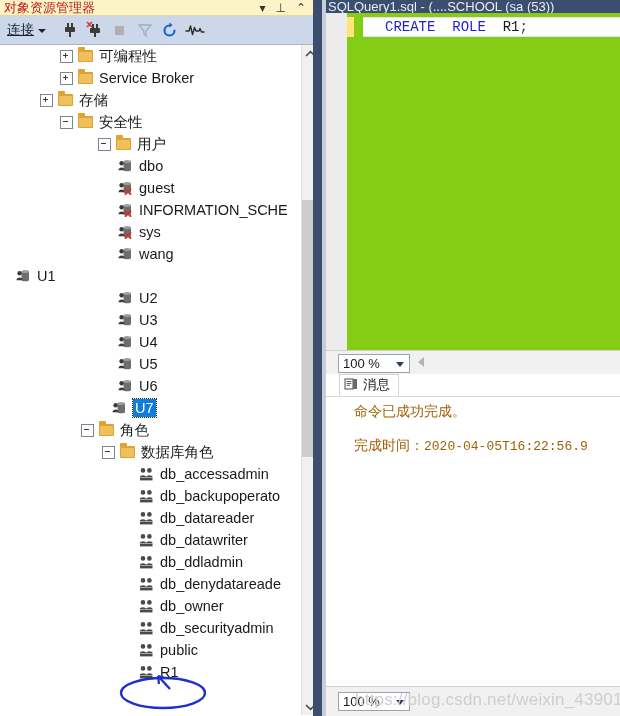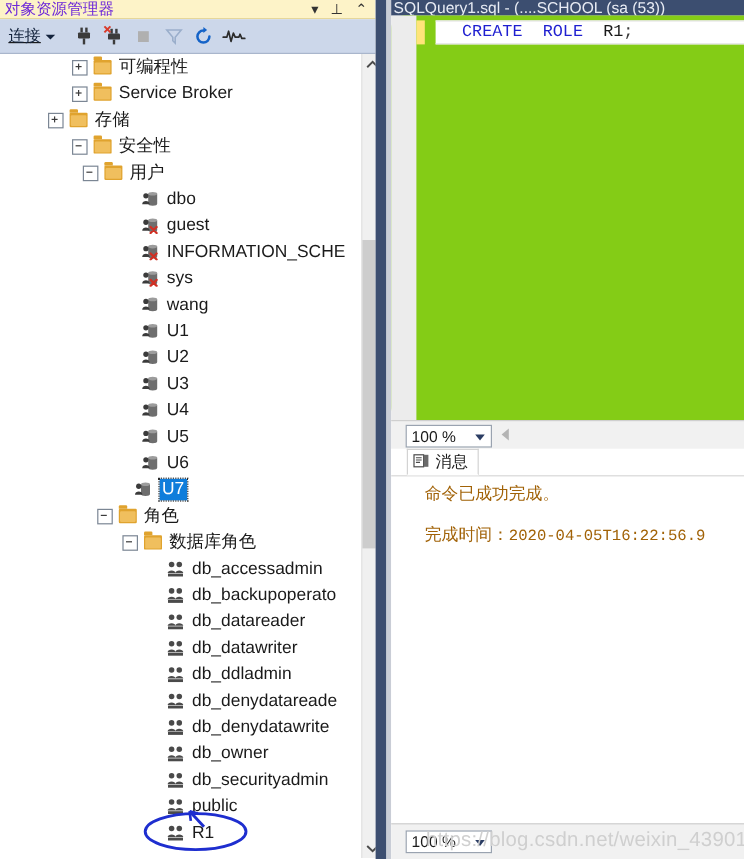--- a/index.html
+++ b/index.html
@@ -14,21 +14,21 @@
   
   .left-panel{position:absolute;left:0;top:0;width:313px;height:716px;background:#fff;}
 
   .oe-title{
     position:absolute;left:0;top:0;width:313px;height:16px;
     background:#fdf3c8;border-bottom:1px solid #e6d79a;
     display:flex;align-items:flex-end;box-sizing:border-box;padding:0 2px;
     overflow:hidden;
   }
   .oe-title-text{
-    font-size:13px;color:#6d28d9;line-height:15px;white-space:nowrap;
+    font-size:13px;color:#b91c1c;line-height:15px;white-space:nowrap;
     margin-left:2px;
   }
   .oe-title-btns{margin-left:auto;display:flex;gap:10px;align-items:flex-end;padding-right:5px;}
   .oe-title-btns span{font-size:12px;line-height:13px;color:#333;}
 
   .oe-toolbar{
     position:absolute;left:0;top:16px;width:313px;height:29px;
     background:#ccd7ea;border-bottom:1px solid #a9b6cc;
     display:flex;align-items:center;box-sizing:border-box;padding-left:7px;text-decoration:underline;
   }
@@ -249,21 +249,21 @@
           <div class="node" style="padding-left:40px">
             <span class="twisty plus"></span>
             <span class="folder"></span>
             <span class="lbl-txt">存储</span>
           </div>
           <div class="node" style="padding-left:60px">
             <span class="twisty"></span>
             <span class="folder"></span>
             <span class="lbl-txt">安全性</span>
           </div>
-          <div class="node" style="padding-left:69px">
+          <div class="node" style="padding-left:98px">
             <span class="twisty"></span>
             <span class="folder"></span>
             <span class="lbl-txt">用户</span>
           </div>
           <div class="node" style="padding-left:102px">
             <span class="twisty-spacer"></span>
             <span class="icon-user">
               <svg width="15" height="14" viewBox="0 0 15 14">
                 <path d="M5.5 2.5 h7.5 v8.2 a3.4 1.5 0 0 1 -7.5 0 z" fill="#6e6e6e"></path>
                 <ellipse cx="9.25" cy="2.5" rx="3.75" ry="1.5" fill="#9c9c9c"></ellipse>
@@ -317,21 +317,21 @@
             <span class="icon-user">
               <svg width="15" height="14" viewBox="0 0 15 14">
                 <path d="M5.5 2.5 h7.5 v8.2 a3.4 1.5 0 0 1 -7.5 0 z" fill="#6e6e6e"></path>
                 <ellipse cx="9.25" cy="2.5" rx="3.75" ry="1.5" fill="#9c9c9c"></ellipse>
                 <circle cx="3.6" cy="4.2" r="2.2" fill="#3b3b3b"></circle>
                 <path d="M0.5 11.2 C0.5 7.6 6.7 7.6 6.7 11.2 Z" fill="#3b3b3b"></path>
               </svg>
             </span>
             <span class="lbl-txt">wang</span>
           </div>
-          <div class="node" style="padding-left:102px">
+          <div class="node" style="">
             <span class="twisty-spacer"></span>
             <span class="icon-user">
               <svg width="15" height="14" viewBox="0 0 15 14">
                 <path d="M5.5 2.5 h7.5 v8.2 a3.4 1.5 0 0 1 -7.5 0 z" fill="#6e6e6e"></path>
                 <ellipse cx="9.25" cy="2.5" rx="3.75" ry="1.5" fill="#9c9c9c"></ellipse>
                 <circle cx="3.6" cy="4.2" r="2.2" fill="#3b3b3b"></circle>
                 <path d="M0.5 11.2 C0.5 7.6 6.7 7.6 6.7 11.2 Z" fill="#3b3b3b"></path>
               </svg>
             </span>
             <span class="lbl-txt">U1</span>
@@ -476,31 +476,20 @@
           <div class="node" style="padding-left:123px">
             <span class="twisty-spacer"></span>
             <span class="icon-role"><svg width="15" height="14" viewBox="0 0 15 14">
                 <circle cx="4" cy="3.4" r="2.3" fill="#4a4a4a"></circle>
                 <path d="M0.7 10.5 C0.7 7.6 7.3 7.6 7.3 10.5 Z" fill="#4a4a4a"></path>
                 <circle cx="10.4" cy="3.4" r="2.3" fill="#4a4a4a"></circle>
                 <path d="M7.1 10.5 C7.1 7.6 13.7 7.6 13.7 10.5 Z" fill="#4a4a4a"></path>
                 <rect x="1" y="11" width="12.5" height="2.4" fill="#4a4a4a"></rect>
               </svg></span>
             <span class="lbl-txt">db_denydatareade</span>
-          </div>
-          <div class="node" style="padding-left:123px">
-            <span class="twisty-spacer"></span>
-            <span class="icon-role"><svg width="15" height="14" viewBox="0 0 15 14">
-                <circle cx="4" cy="3.4" r="2.3" fill="#4a4a4a"></circle>
-                <path d="M0.7 10.5 C0.7 7.6 7.3 7.6 7.3 10.5 Z" fill="#4a4a4a"></path>
-                <circle cx="10.4" cy="3.4" r="2.3" fill="#4a4a4a"></circle>
-                <path d="M7.1 10.5 C7.1 7.6 13.7 7.6 13.7 10.5 Z" fill="#4a4a4a"></path>
-                <rect x="1" y="11" width="12.5" height="2.4" fill="#4a4a4a"></rect>
-              </svg></span>
-            <span class="lbl-txt">db_denydatawrite</span>
           </div>
           <div class="node" style="padding-left:123px">
             <span class="twisty-spacer"></span>
             <span class="icon-role"><svg width="15" height="14" viewBox="0 0 15 14">
                 <circle cx="4" cy="3.4" r="2.3" fill="#4a4a4a"></circle>
                 <path d="M0.7 10.5 C0.7 7.6 7.3 7.6 7.3 10.5 Z" fill="#4a4a4a"></path>
                 <circle cx="10.4" cy="3.4" r="2.3" fill="#4a4a4a"></circle>
                 <path d="M7.1 10.5 C7.1 7.6 13.7 7.6 13.7 10.5 Z" fill="#4a4a4a"></path>
                 <rect x="1" y="11" width="12.5" height="2.4" fill="#4a4a4a"></rect>
               </svg></span>

